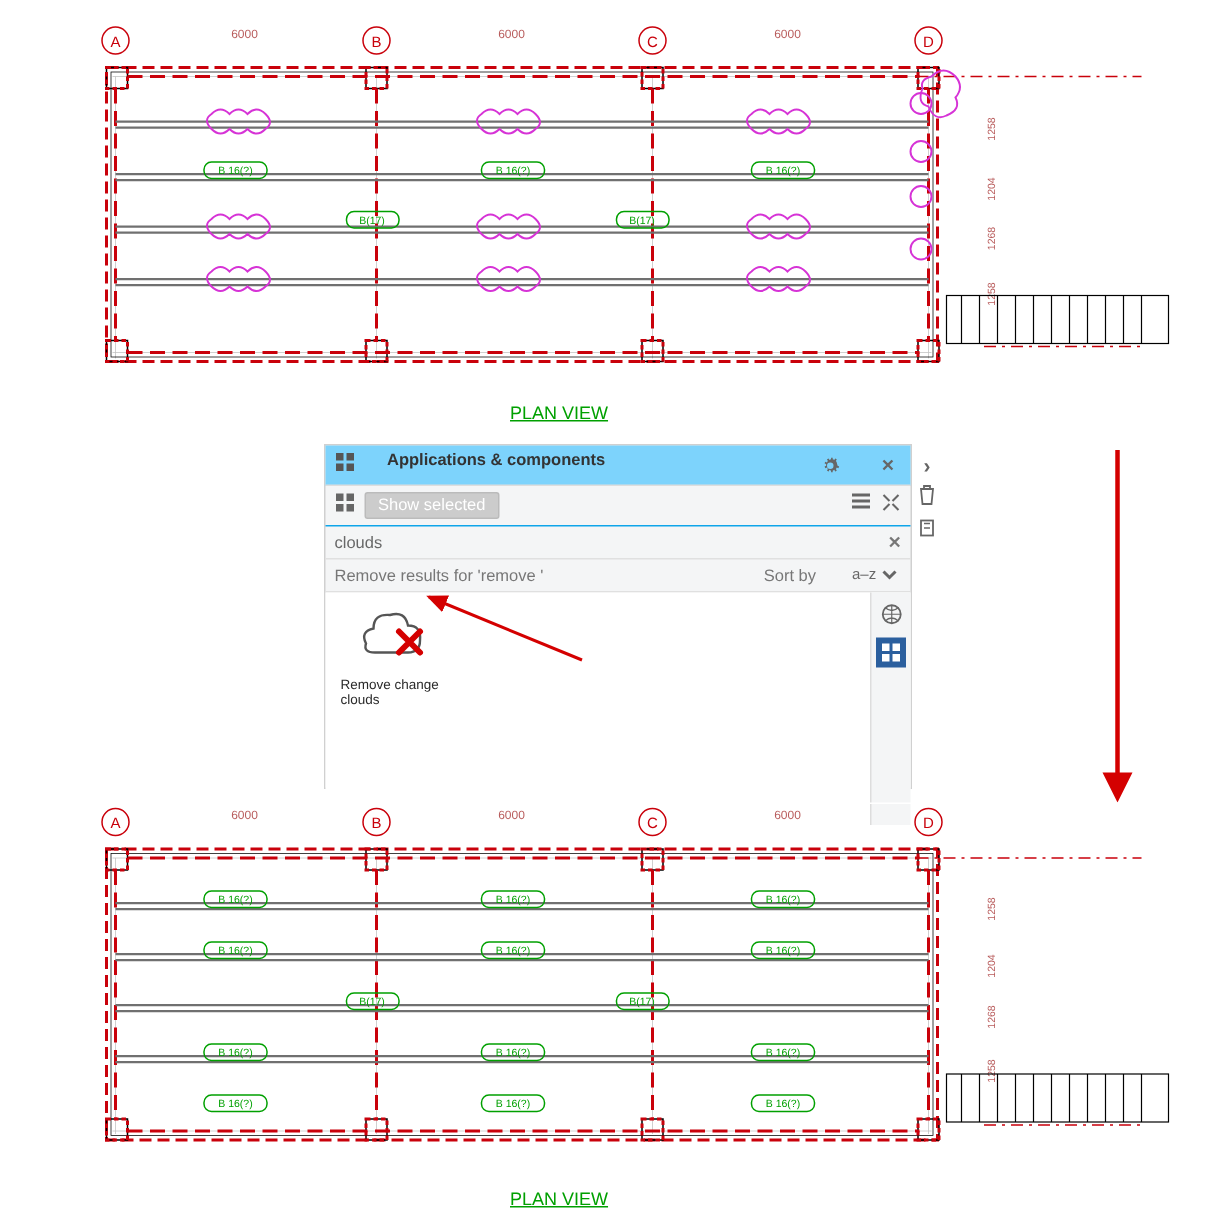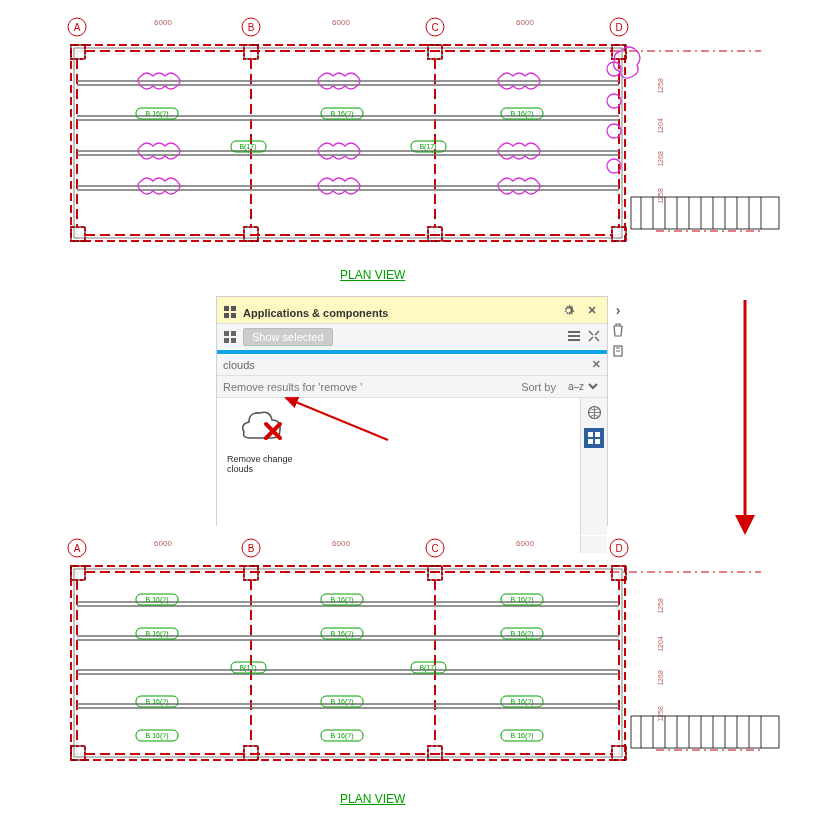--- a/index.html
+++ b/index.html
@@ -1,30 +1,30 @@
 <!DOCTYPE html>
 <html><head>
 <meta charset="utf-8">
 <style>
   body{margin:0;font-family:"Segoe UI",Arial,sans-serif;font-size:11px;background:#fff;color:#333;width:820px;height:821px;overflow:hidden;position:relative}
   .abs{position:absolute}
   .plan-label{color:#00a000;font-size:12px;text-decoration:underline;text-align:center}
   .plan-container{position:absolute;border:1px solid #fff}
   
   .panel{position:absolute;left:216px;top:296px;width:390px;height:228px;background:#f4f5f6;border:1px solid #d0d0d0}
-  .panel-header{background:#fef9c3;padding:4px 6px;border-bottom:1px solid #ddd;display:flex;align-items:flex-end;gap:6px}
+  .panel-header{background:#7dd3fc;padding:4px 6px;border-bottom:1px solid #ddd;display:flex;align-items:flex-start;gap:21px}
   .panel-header svg{flex:none}
   .panel-header .title{flex:1;font-weight:600;font-size:11px}
   .panel-header .btn{width:18px;height:18px;display:flex;align-items:center;justify-content:center;color:#666;font-weight:bold;cursor:pointer}
-  .row2{display:flex;align-items:center;gap:6px;padding:4px 6px;border-bottom:4px solid #0ea5e9}
+  .row2{display:flex;gap:6px;padding:4px 6px;border-bottom:1px solid #0ea5e9}
   .show-sel{background:#ccc;border:1px solid #bbb;color:#fff;padding:2px 8px;border-radius:2px;font-size:11px}
   .row3{display:flex;align-items:center;padding:4px 6px;border-bottom:1px solid #e0e0e0;color:#686868;font-size:11px}
   .row3 .x{margin-left:auto;font-weight:bold;color:#777;cursor:pointer}
   .row4{display:flex;align-items:center;padding:4px 6px;border-bottom:1px solid #e0e0e0;font-size:11px;color:#777}
-  .row4 .sort{margin-left:auto;display:flex;align-items:center;gap:8px}
+  .row4 .sort{margin-left:auto;display:flex;align-items:center;gap:20px}
   .row4 select{font-size:10px;border:none;background:transparent;color:#666}
   .content{position:relative;height:155px;background:#fff;display:flex}
   .results{flex:1;padding:10px}
   .thumb{width:70px;font-size:9px;color:#2a2a2a}
   .thumb svg{display:block;margin:0 auto 4px}
   .side-icons{width:26px;background:#f4f5f6;border-left:1px solid #ddd;display:flex;flex-direction:column;align-items:center;padding-top:4px;gap:6px}
   .side-icons .ico{width:20px;height:20px;display:flex;align-items:center;justify-content:center;color:#555}
   .side-icons .active{background:#2b5f9e;color:#fff}
   .chev-col{position:absolute;right:-20px;top:5px;width:18px;display:flex;flex-direction:column;align-items:center;gap:4px;color:#666}
   .chev{font-size:14px;font-weight:bold}

